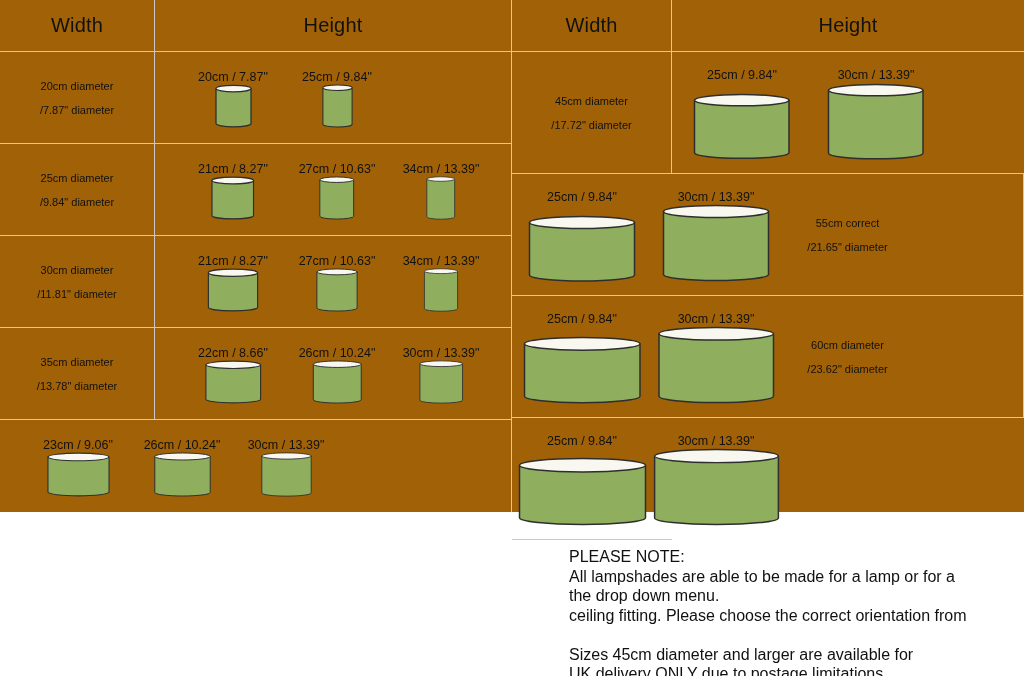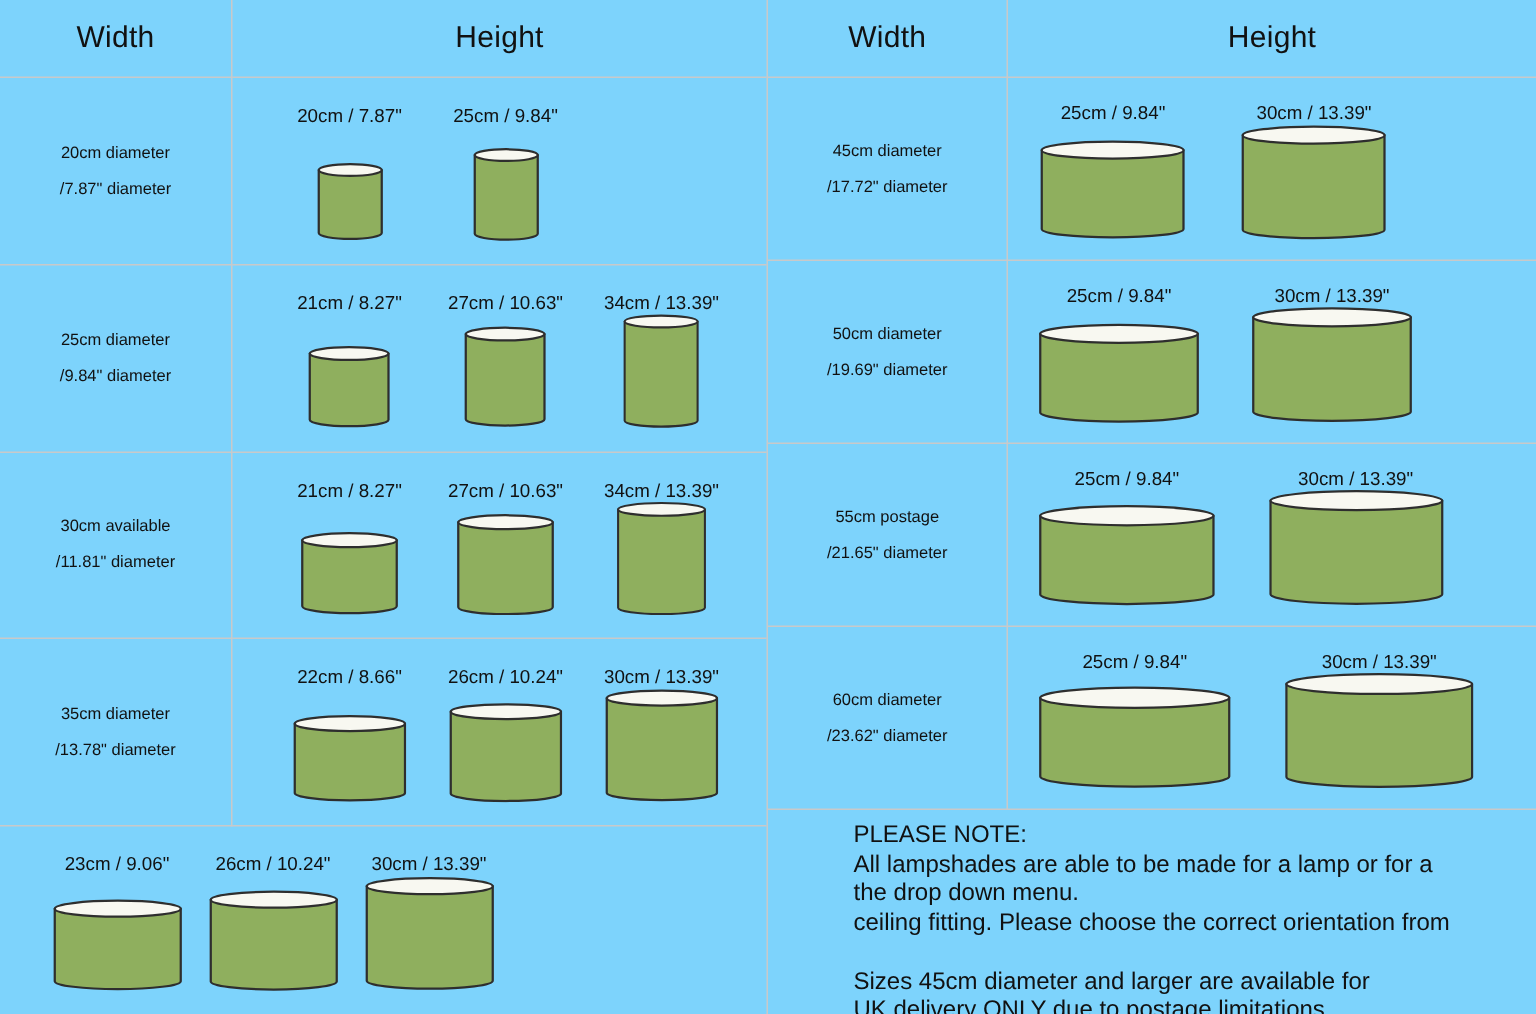--- a/index.html
+++ b/index.html
@@ -2,21 +2,21 @@
 <html><head>
 <meta charset="utf-8">
 <style>
   :root{ --line:#c9c9c9; }
   html,body{margin:0;padding:0;}
   body{
     width:1024px;height:676px;overflow:hidden;background:#ffffff;
     font-family:"Liberation Sans", sans-serif;color:#111111;
   }
   .chart{display:flex;width:1024px;height:676px;}
-  .size-table{height:676px;display:grid;box-sizing:border-box;background:#7dd3fc;}
+  .size-table{height:512px;display:grid;box-sizing:border-box;background:#a16207;}
   .size-table.left{
     width:512px;grid-template-columns:155px 1fr;
     grid-template-rows:52px repeat(5,1fr);
     border-right:1px solid var(--line);
   }
   .size-table.right{
     width:512px;grid-template-columns:160px 1fr;
     grid-template-rows:52px repeat(4,122px) 1fr;
   }
   .cell{box-sizing:border-box;min-width:0;min-height:0;}
@@ -99,21 +99,21 @@
         </div>
         <div class="shade-item">
           <div class="shade-label">34cm / 13.39"</div>
           <svg width="55.5" height="82.9" viewBox="0 0 55.5 82.9">
             <path d="M 1.5 5.75 L 1.5 77.15 A 26.25 4.25 0 0 0 54 77.15 L 54 5.75 Z" fill="#8faf5e" stroke="#2e2e2e" stroke-width="1.5" stroke-linejoin="round"></path>
             <ellipse cx="27.75" cy="5.75" rx="26.25" ry="4.25" fill="#f8f8f1" stroke="#2e2e2e" stroke-width="1.5"></ellipse>
           </svg>
         </div>
       </div>
       <div class="cell width-cell">
-        <div class="wline">30cm available</div>
+        <div class="wline">30cm diameter</div>
         <div class="wline">/11.81" diameter</div>
       </div>
       <div class="cell height-cell">
         <div class="shade-item">
           <div class="shade-label">21cm / 8.27"</div>
           <svg width="66" height="56.3" viewBox="0 0 66 56.3">
             <path d="M 1.5 6.1 L 1.5 50.2 A 31.5 4.6 0 0 0 64.5 50.2 L 64.5 6.1 Z" fill="#8faf5e" stroke="#2e2e2e" stroke-width="1.5" stroke-linejoin="round"></path>
             <ellipse cx="33" cy="6.1" rx="31.5" ry="4.6" fill="#f8f8f1" stroke="#2e2e2e" stroke-width="1.5"></ellipse>
           </svg>
         </div>
@@ -199,42 +199,38 @@
           </svg>
         </div>
         <div class="shade-item">
           <div class="shade-label">30cm / 13.39"</div>
           <svg width="97.5" height="77.3" viewBox="0 0 97.5 77.3">
             <path d="M 1.5 7.15 L 1.5 70.15 A 47.25 5.65 0 0 0 96 70.15 L 96 7.15 Z" fill="#8faf5e" stroke="#2e2e2e" stroke-width="1.5" stroke-linejoin="round"></path>
             <ellipse cx="48.75" cy="7.15" rx="47.25" ry="5.65" fill="#f8f8f1" stroke="#2e2e2e" stroke-width="1.5"></ellipse>
           </svg>
         </div>
       </div>
-      <div class="cell width-cell">
-        <div class="wline">50cm diameter</div>
-        <div class="wline">/19.69" diameter</div>
-      </div>
       <div class="cell height-cell">
         <div class="shade-item">
           <div class="shade-label">25cm / 9.84"</div>
           <svg width="108" height="67.5" viewBox="0 0 108 67.5">
             <path d="M 1.5 7.5 L 1.5 60 A 52.5 6 0 0 0 106.5 60 L 106.5 7.5 Z" fill="#8faf5e" stroke="#2e2e2e" stroke-width="1.5" stroke-linejoin="round"></path>
             <ellipse cx="54" cy="7.5" rx="52.5" ry="6" fill="#f8f8f1" stroke="#2e2e2e" stroke-width="1.5"></ellipse>
           </svg>
         </div>
         <div class="shade-item">
           <div class="shade-label">30cm / 13.39"</div>
           <svg width="108" height="78" viewBox="0 0 108 78">
             <path d="M 1.5 7.5 L 1.5 70.5 A 52.5 6 0 0 0 106.5 70.5 L 106.5 7.5 Z" fill="#8faf5e" stroke="#2e2e2e" stroke-width="1.5" stroke-linejoin="round"></path>
             <ellipse cx="54" cy="7.5" rx="52.5" ry="6" fill="#f8f8f1" stroke="#2e2e2e" stroke-width="1.5"></ellipse>
           </svg>
         </div>
       </div>
       <div class="cell width-cell">
-        <div class="wline">55cm postage</div>
+        <div class="wline">55cm correct</div>
         <div class="wline">/21.65" diameter</div>
       </div>
       <div class="cell height-cell">
         <div class="shade-item">
           <div class="shade-label">25cm / 9.84"</div>
           <svg width="118.5" height="68.2" viewBox="0 0 118.5 68.2">
             <path d="M 1.5 7.85 L 1.5 60.35 A 57.75 6.35 0 0 0 117 60.35 L 117 7.85 Z" fill="#8faf5e" stroke="#2e2e2e" stroke-width="1.5" stroke-linejoin="round"></path>
             <ellipse cx="59.25" cy="7.85" rx="57.75" ry="6.35" fill="#f8f8f1" stroke="#2e2e2e" stroke-width="1.5"></ellipse>
           </svg>
         </div>

